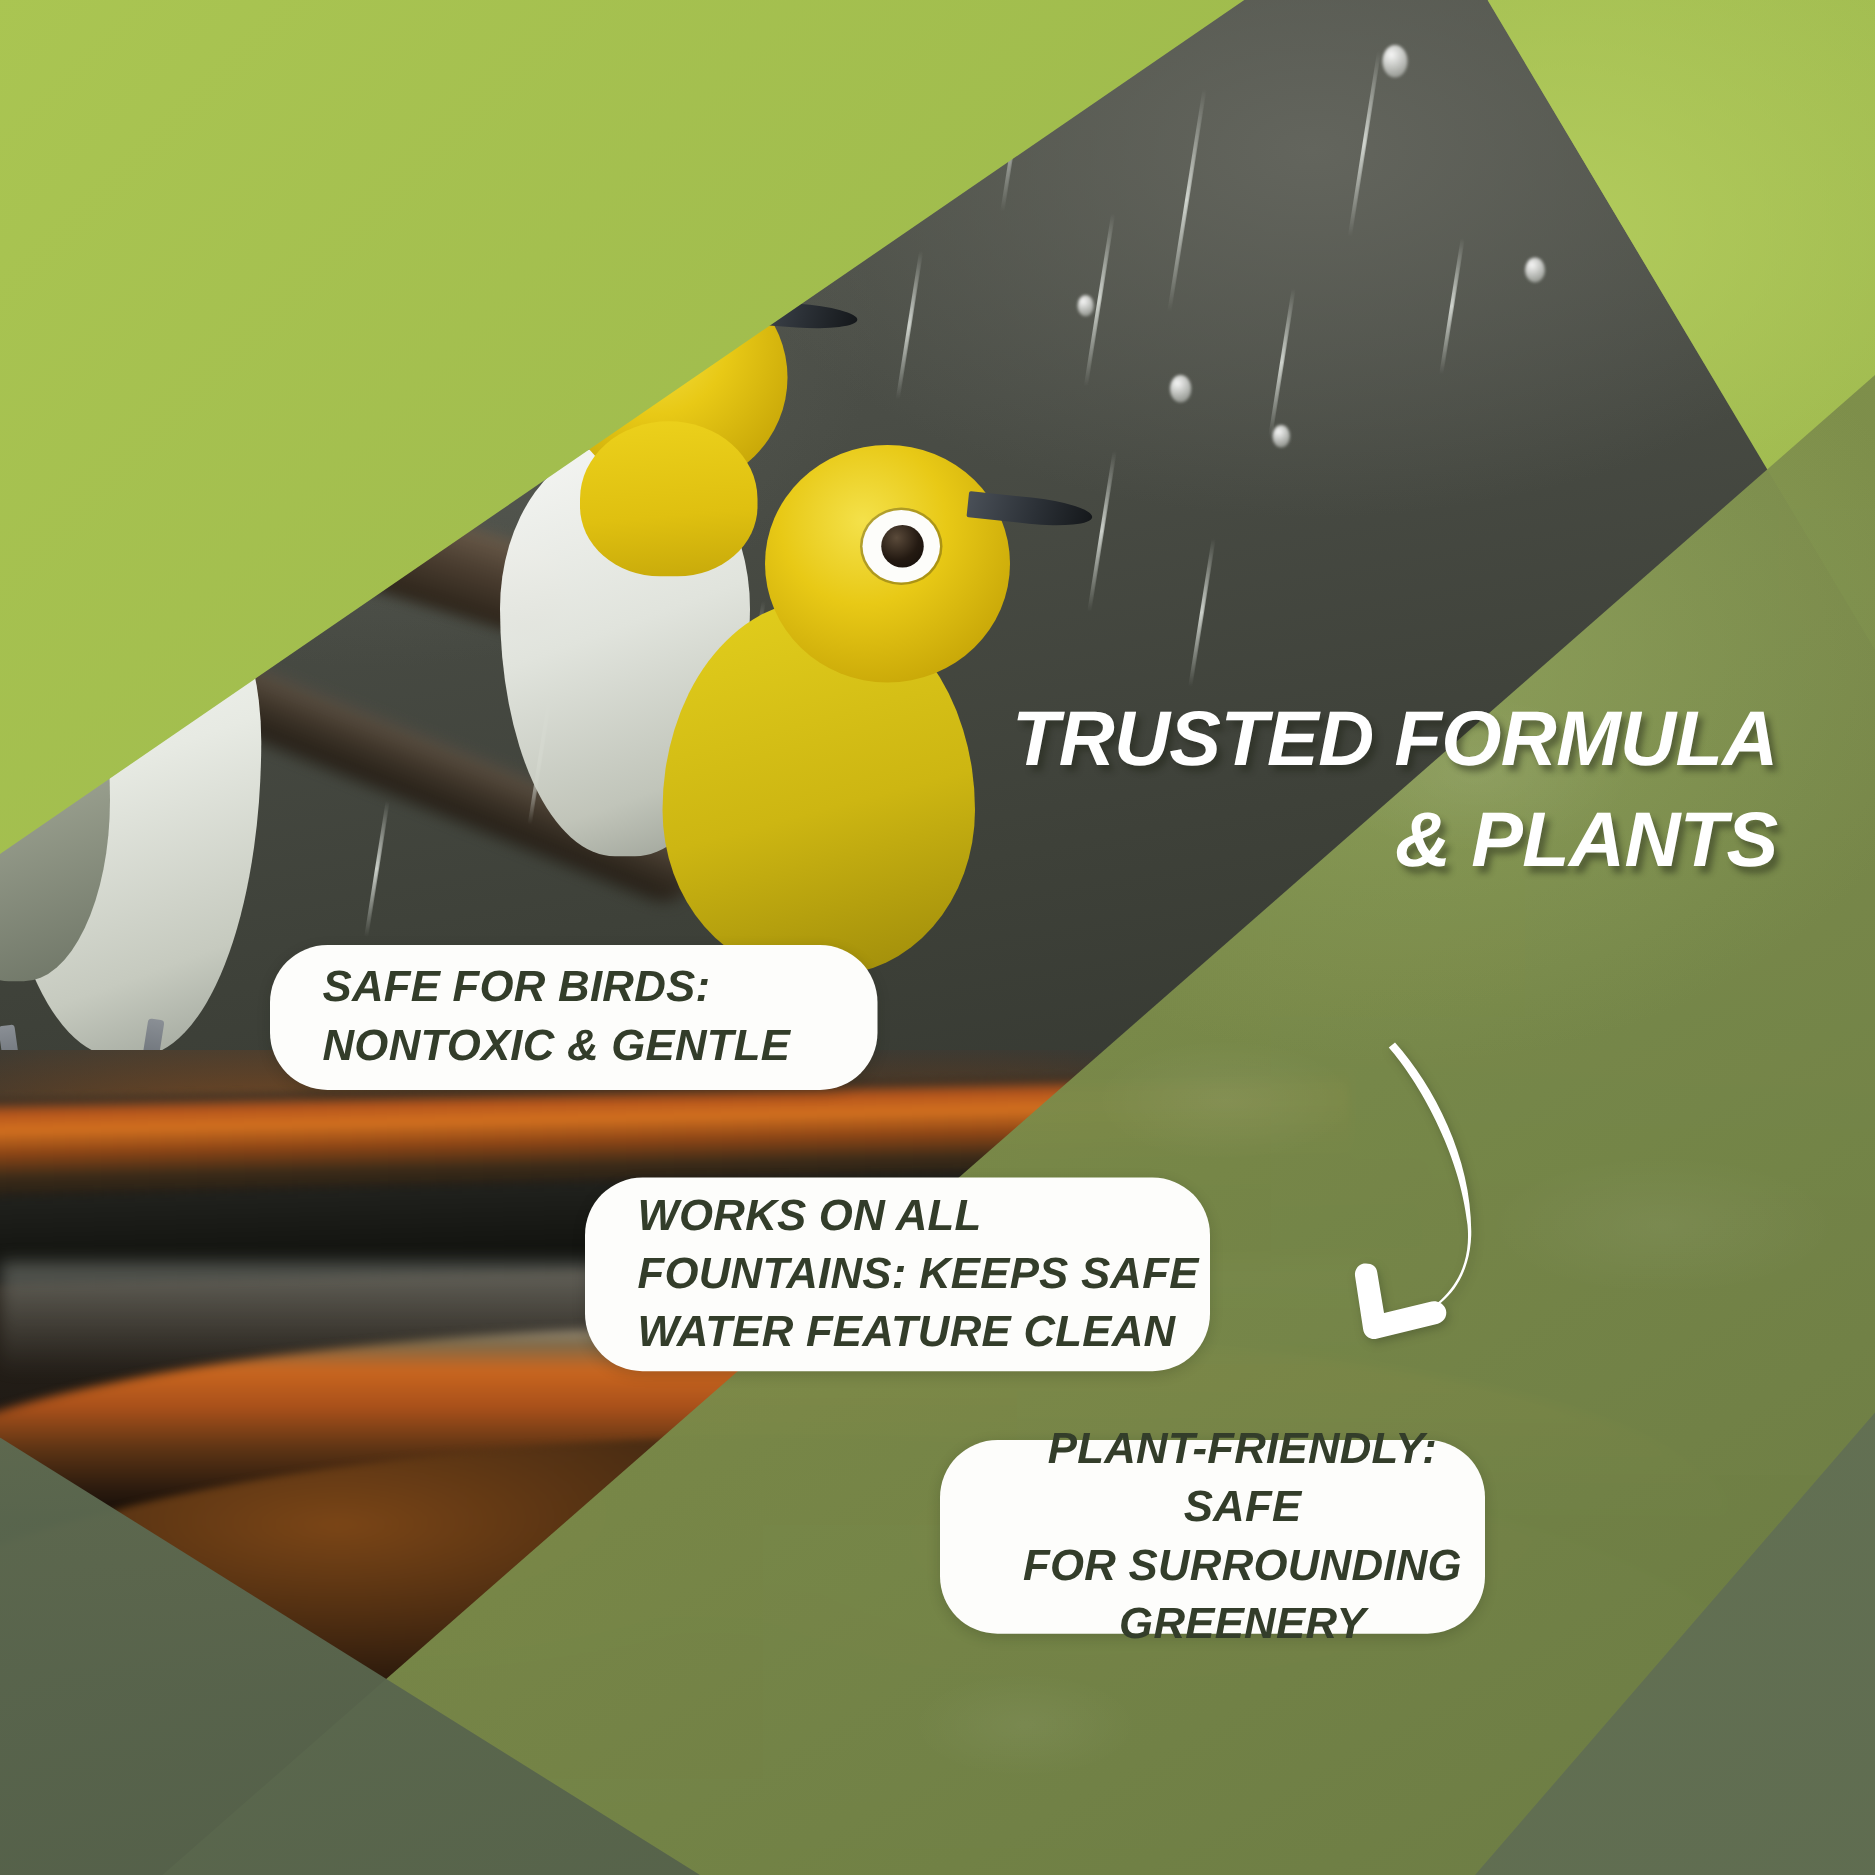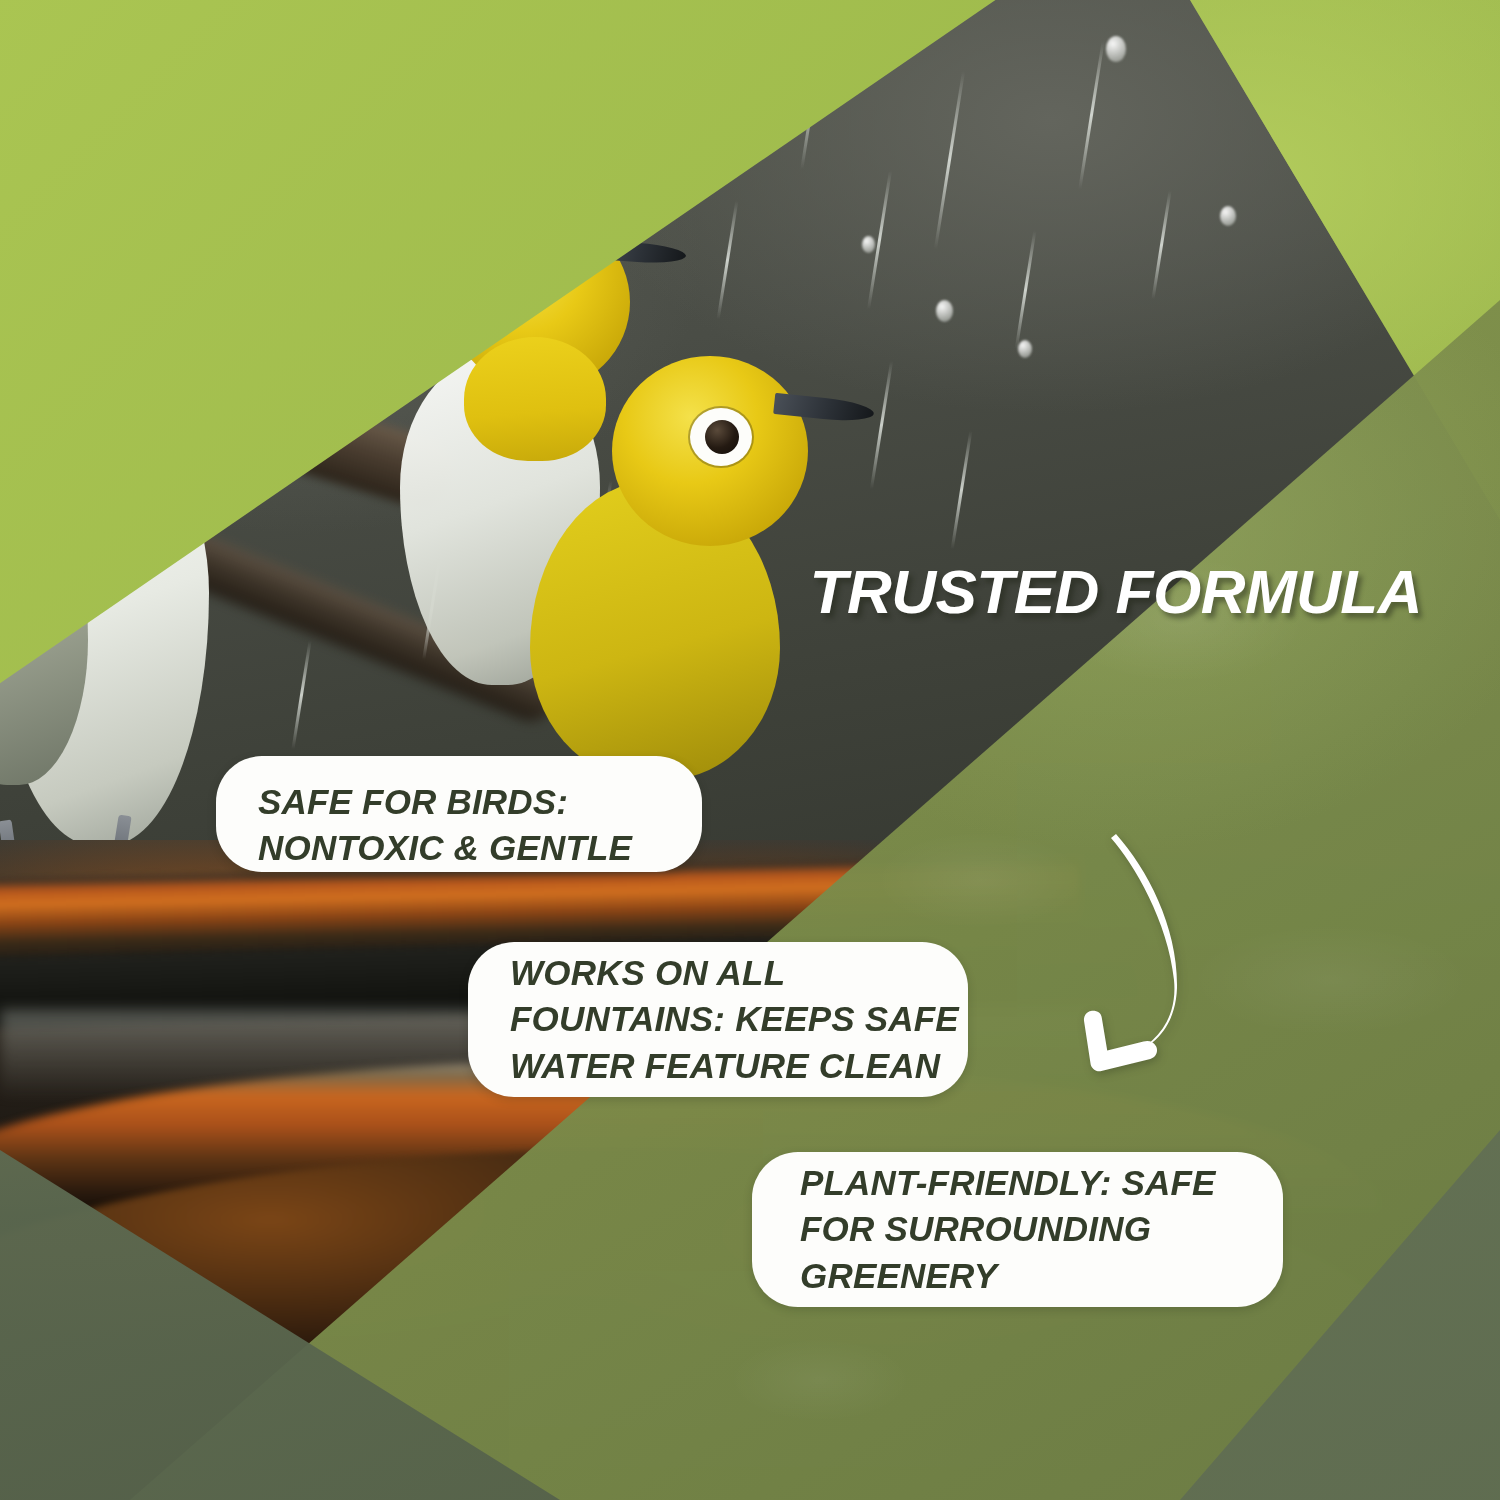--- a/index.html
+++ b/index.html
@@ -248,23 +248,23 @@
   .badge p {
     margin: 0;
     color: #333d2a;
     font-weight: 700;
     font-style: italic;
     font-size: 35px;
     line-height: 1.33;
     letter-spacing: 0.2px;
     white-space: pre-line;
   }
-  #badge-birds    { left: 216px;  top: 756px;  width: 486px; height: 116px; padding: 0 0 0 42px; align-items: flex-end; }
+  #badge-birds    { left: 216px;  top: 756px;  width: 486px; height: 116px; padding: 0 0 0 42px; }
   #badge-fountain { left: 468px;  top: 942px;  width: 500px; height: 155px; padding: 0 0 0 42px; }
-  #badge-plants   { left: 752px;  top: 1152px; width: 531px; height: 155px; padding: 0 0 0 48px; }
+  #badge-plants   { left: 752px;  top: 1152px; width: 436px; height: 155px; padding: 0 0 0 48px; text-align: center; }
 </style>
 </head>
 <body>
 
 <div id="stage">
 
   <div class="photo">
     <div class="photo-sky"></div>
 
     <div class="branch"></div>
@@ -344,20 +344,21 @@
 
   <div class="ov-top"></div>
   <div class="ov-topright"></div>
   <div class="ov-right"></div>
   <div class="ov-texture"></div>
   <div class="ov-botleft"></div>
   <div class="ov-botright"></div>
 
   <div class="headline">
     <span class="hl-line">TRUSTED FORMULA</span>
+    <span class="hl-line">&amp; PLANTS</span>
   </div>
 
   <svg class="arrow" viewBox="0 0 220 270">
     <path d="M47 26 C 70 52, 104 110, 110 168 C 113 200, 100 222, 76 238
              C 98 228, 112 206, 113 176 C 114 116, 84 58, 52 22 Z" fill="#ffffff"></path>
     <path d="M30 196 C 26 196, 22 200, 22 205 L 24 248
              C 24 253, 28 257, 33 257 L 84 250
              C 90 249, 93 243, 91 238 C 89 233, 84 231, 79 232
              L 42 237 L 40 204 C 40 199, 36 196, 30 196 Z" fill="#ffffff" transform="rotate(-6 56 226)"></path>
   </svg>

